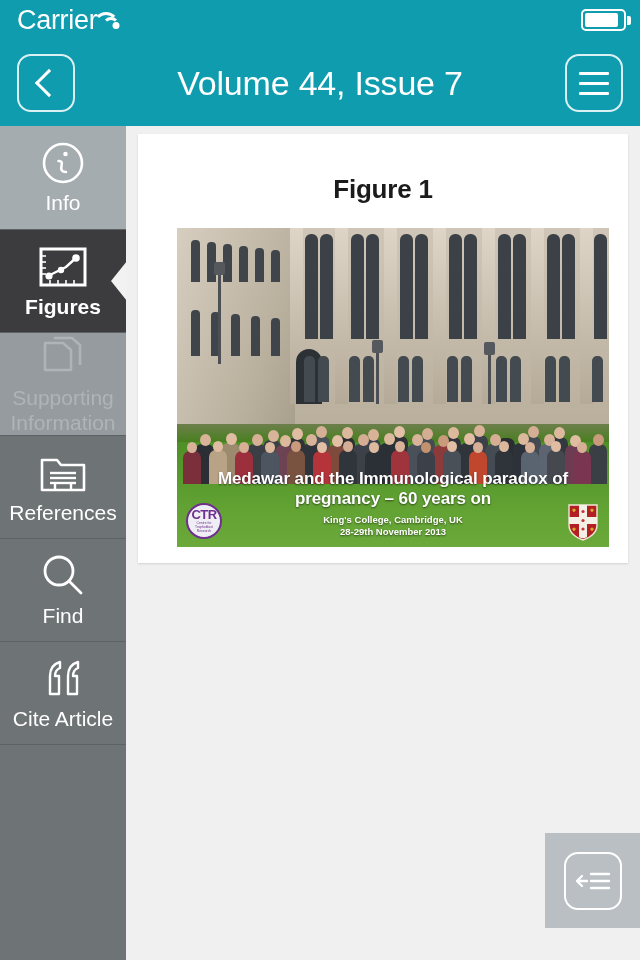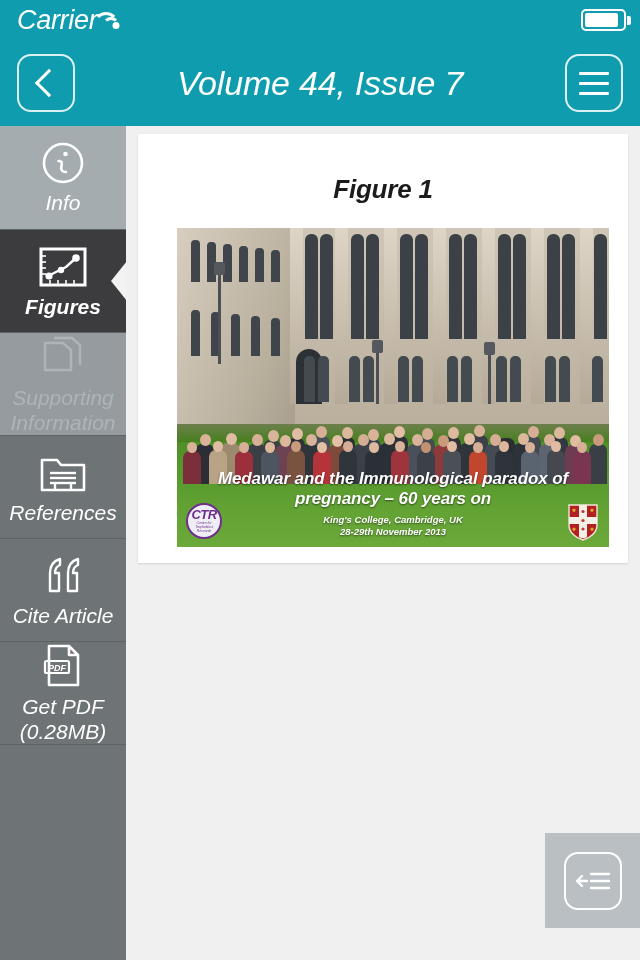--- a/index.html
+++ b/index.html
@@ -2,21 +2,21 @@
 <html><head>
 <meta charset="utf-8">
 <style>
   * { box-sizing: border-box; margin: 0; padding: 0; }
   html, body {
     width: 640px; height: 960px;
     font-family: "Liberation Sans", sans-serif;
     background: #f0f0f0;
     overflow: hidden;
   }
-  #app { position: relative; width: 640px; height: 928px; background: #14b8a6; font-style: italic; }
+  #app { position: relative; width: 640px; height: 928px; background: #14b8a6; }
 
   
   .statusbar {
     position: absolute; top: 0; left: 0; width: 640px; height: 40px;
     background: #0f9cae; color: #ffffff;
     display: flex; align-items: center;
   }
   .sb-left { display: flex; align-items: center; gap: 9px; margin-left: 17px; }
   .sb-carrier { font-size: 27px; letter-spacing: -0.3px; }
   .wifi { position: relative; width: 26px; height: 19px; }
@@ -288,46 +288,41 @@
           <line x1="11" y1="21" x2="37" y2="21" stroke="#ffffff" stroke-width="2.4"></line>
           <line x1="11" y1="26" x2="37" y2="26" stroke="#ffffff" stroke-width="2.4"></line>
           <line x1="11" y1="31" x2="37" y2="31" stroke="#ffffff" stroke-width="2.4"></line>
           <line x1="16" y1="31" x2="16" y2="37" stroke="#ffffff" stroke-width="2.4"></line>
           <line x1="32" y1="31" x2="32" y2="37" stroke="#ffffff" stroke-width="2.4"></line>
         </svg>
       </span>
       <span class="lbl">References</span>
     </div>
 
+    <div class="side-item">
+      <span class="ico">
+        <svg width="46" height="46" viewBox="0 0 46 46">
+          <circle cx="19" cy="18" r="14" stroke="#ffffff" stroke-width="2.8" fill="none"></circle>
+          <line x1="29" y1="28" x2="41" y2="40" stroke="#ffffff" stroke-width="2.8" stroke-linecap="round"></line>
+        </svg>
+      </span>
+      <span class="lbl">Find</span>
+    </div>
 
     <div class="side-item">
       <span class="ico">
         <svg width="48" height="42" viewBox="0 0 48 42">
           <path d="M20 36 L11 36 L11 18 Q11 7 21 4 L21 10 Q16 12 16 18 L20 18 Z" stroke="#ffffff" stroke-width="2.4" fill="none" stroke-linejoin="round"></path>
           <path d="M38 36 L29 36 L29 18 Q29 7 39 4 L39 10 Q34 12 34 18 L38 18 Z" stroke="#ffffff" stroke-width="2.4" fill="none" stroke-linejoin="round"></path>
         </svg>
       </span>
       <span class="lbl">Cite Article</span>
     </div>
 
 
-    <div class="side-item tall">
-      <span class="ico">
-        <svg width="42" height="46" viewBox="0 0 42 46">
-          <path d="M7 3 L27 3 L36 12 L36 42 L7 42 Z" stroke="#ffffff" stroke-width="2.6" fill="none" stroke-linejoin="round"></path>
-          <path d="M27 3 L27 12 L36 12" stroke="#ffffff" stroke-width="2.6" fill="none" stroke-linejoin="round"></path>
-          <rect x="3" y="18" width="24" height="12" stroke="#ffffff" stroke-width="2.2" fill="none" rx="1.5"></rect>
-          <text x="15" y="27.5" font-family="Liberation Sans, sans-serif" font-size="9" font-weight="bold" fill="#ffffff" stroke="none" text-anchor="middle">PDF</text>
-        </svg>
-      </span>
-      <span class="lbl">
-        <span>Get PDF</span><br>
-        <span>(0.28MB)</span>
-      </span>
-    </div>
 
   </div>
 
   <div class="content">
     <div class="card">
       <div class="fig-title">Figure 1</div>
 
       <div class="figure-photo">
         <div class="photo-inner">
 

